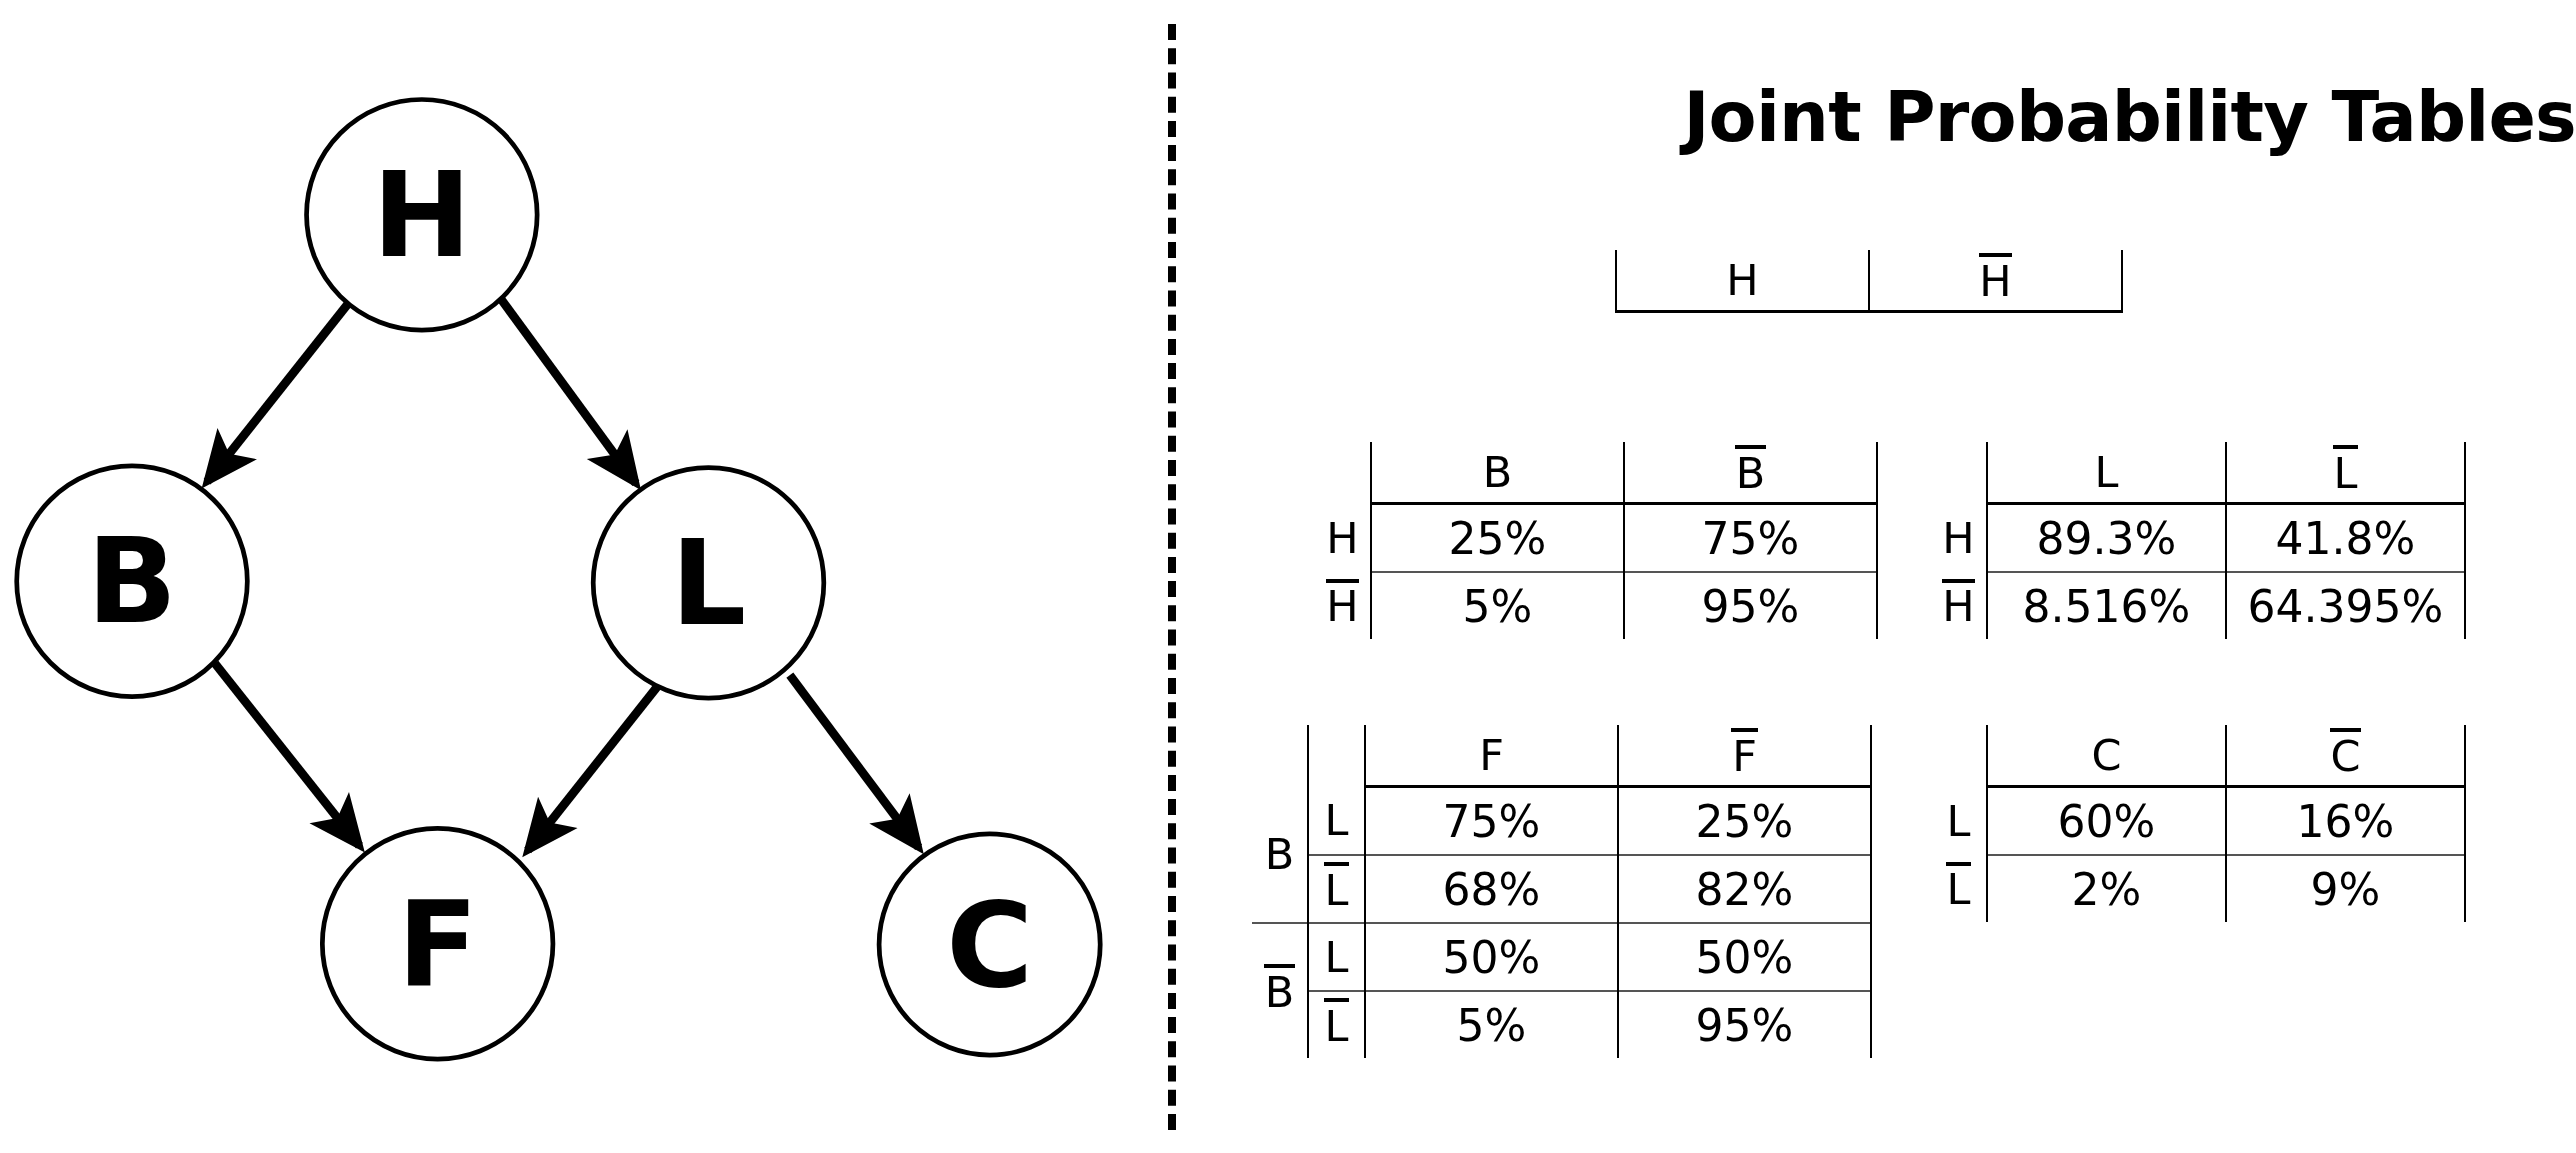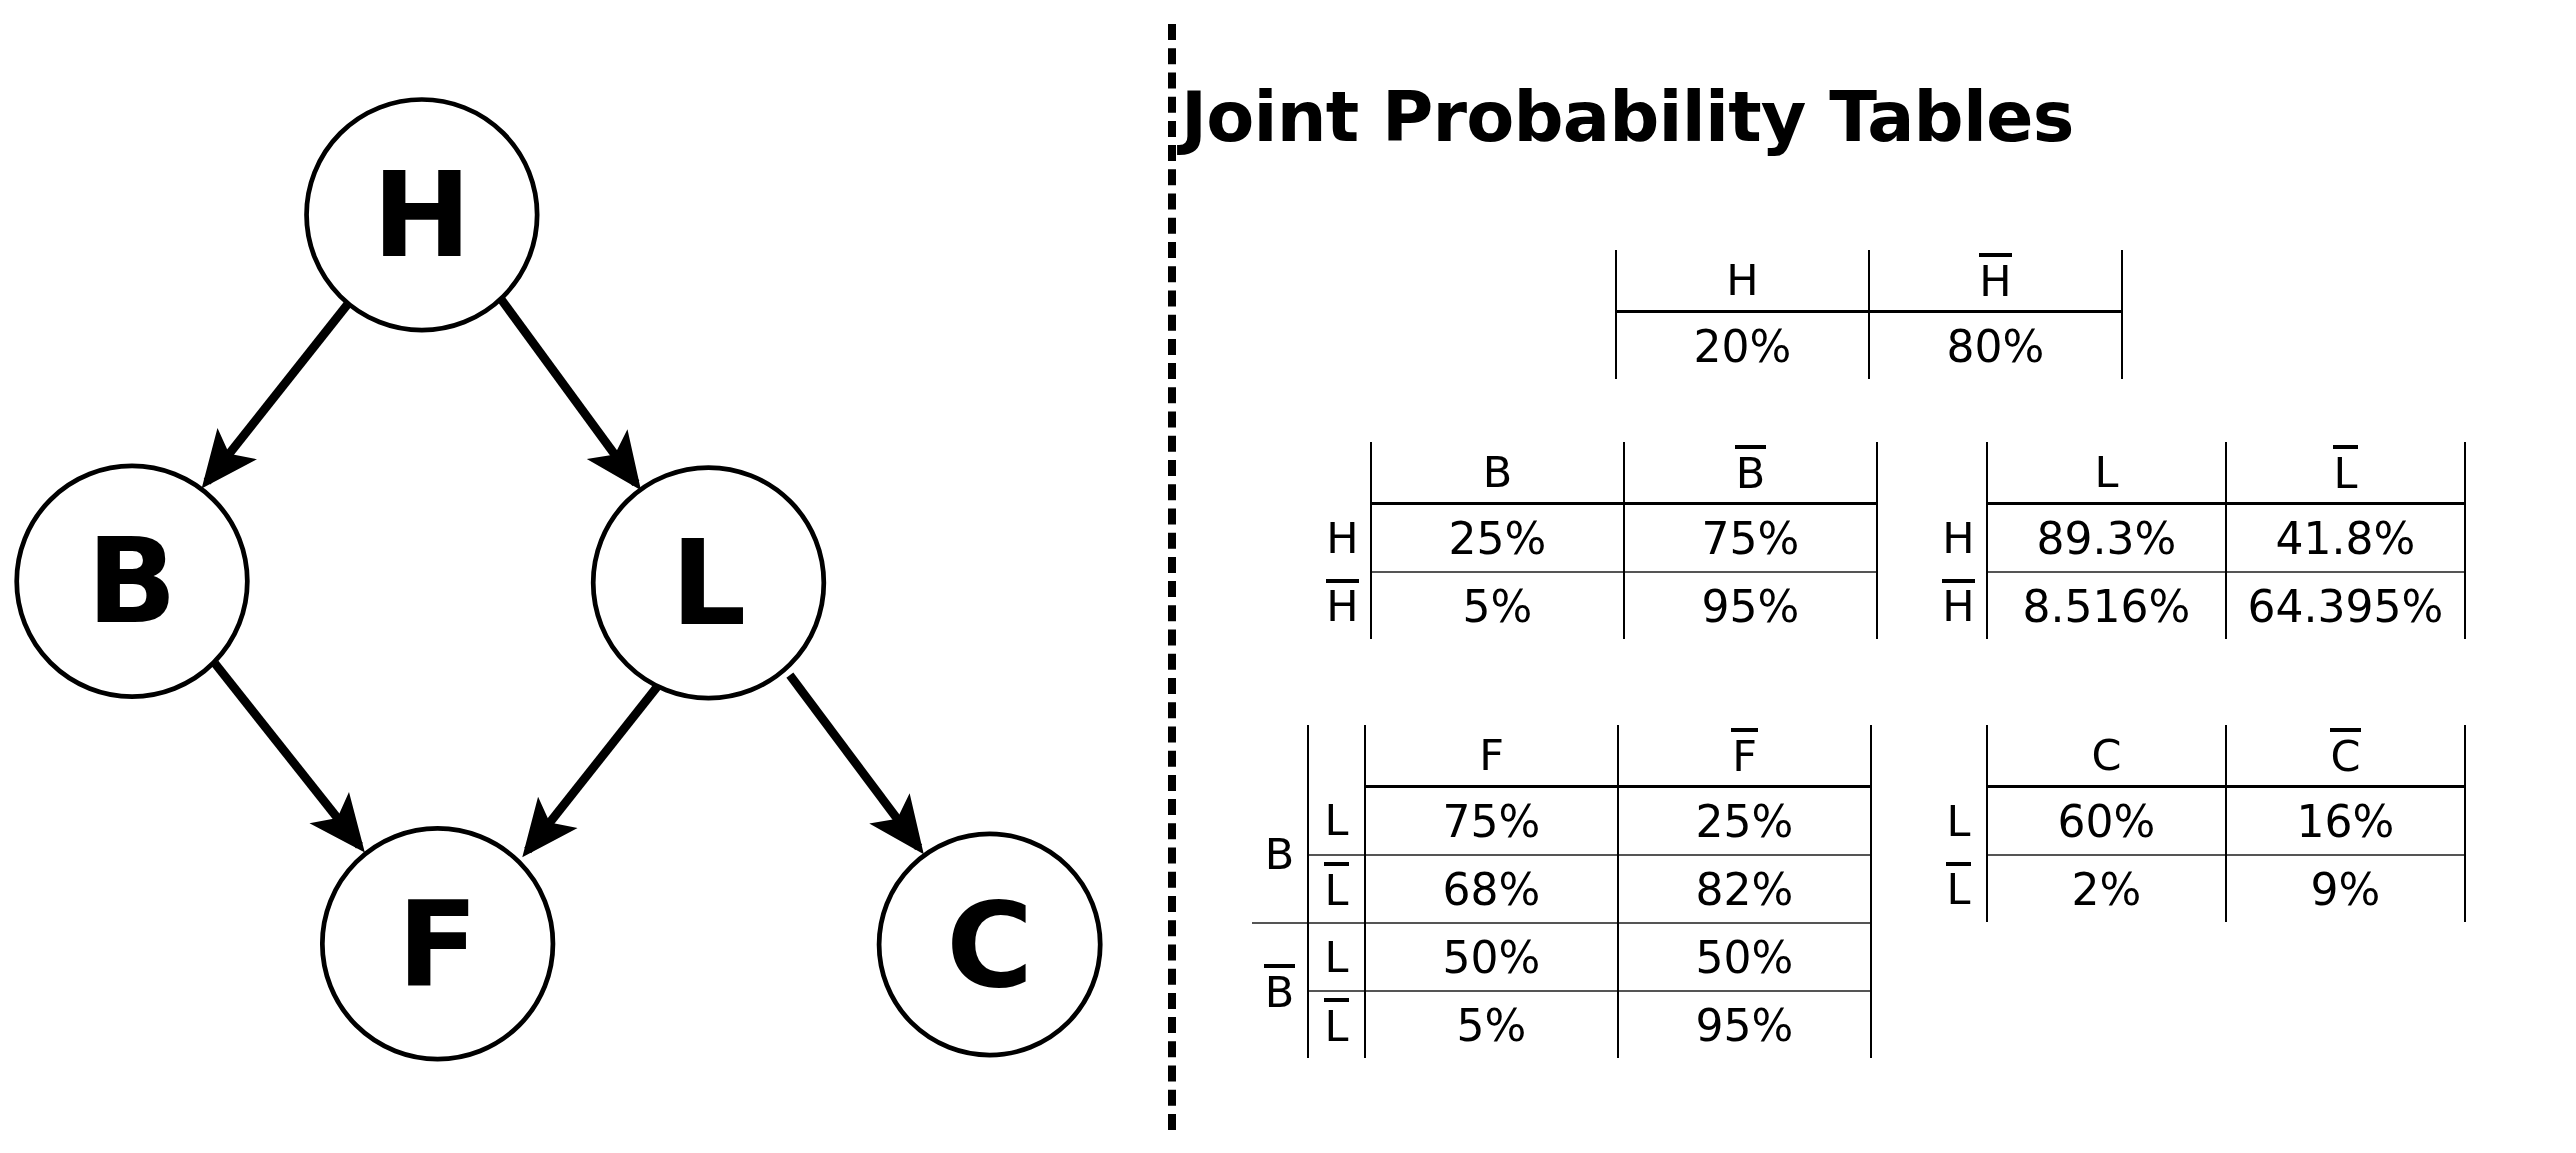--- a/index.html
+++ b/index.html
@@ -10,21 +10,21 @@
   #graph-panel{position:absolute;left:0;top:0;width:1173px;height:1153px;}
   #graph-svg{position:absolute;left:0;top:0;}
 
   
   #divider{position:absolute;left:1168px;top:24px;width:0;height:1106px;
            border-left:8.7px dashed #000000;}
 
   
   #tables-panel{position:absolute;left:1181px;top:0;width:1395px;height:1153px;}
 
-  #tables-title{position:absolute;left:0;top:76px;width:1395px;text-align:left;
+  #tables-title{position:absolute;left:0;top:76px;width:1395px;text-align:right;
                 font-size:70px;font-weight:bold;letter-spacing:-0.8px;
                 font-family:"DejaVu Sans",sans-serif;}
 
   .ptable{position:absolute;border-collapse:collapse;
           font-family:"DejaVu Sans",sans-serif;}
   .ptable td,.ptable th{padding:0;margin:0;text-align:center;vertical-align:middle;
                         font-weight:normal;white-space:nowrap;}
 
   
   .hdr{font-size:43px;font-weight:bold;height:60px;
@@ -108,24 +108,20 @@
 <div id="tables-panel">
 
   <div id="tables-title">Joint Probability Tables</div>
 
   <table class="ptable" id="table-h">
     <tbody>
         <tr>
       <td class="hdr colw">H</td>
       <td class="hdr colw last"><span class="ovb">H</span></td>
     </tr>
-    <tr>
-      <td class="val colw">20%</td>
-      <td class="val colw last">80%</td>
-    </tr>
   </tbody>
     </table>
 
   <table class="ptable" id="table-b">
     <tbody>
         <tr>
       <td class="corner labw"></td>
       <td class="hdr colw">B</td>
       <td class="hdr colw last"><span class="ovb">B</span></td>
     </tr>

